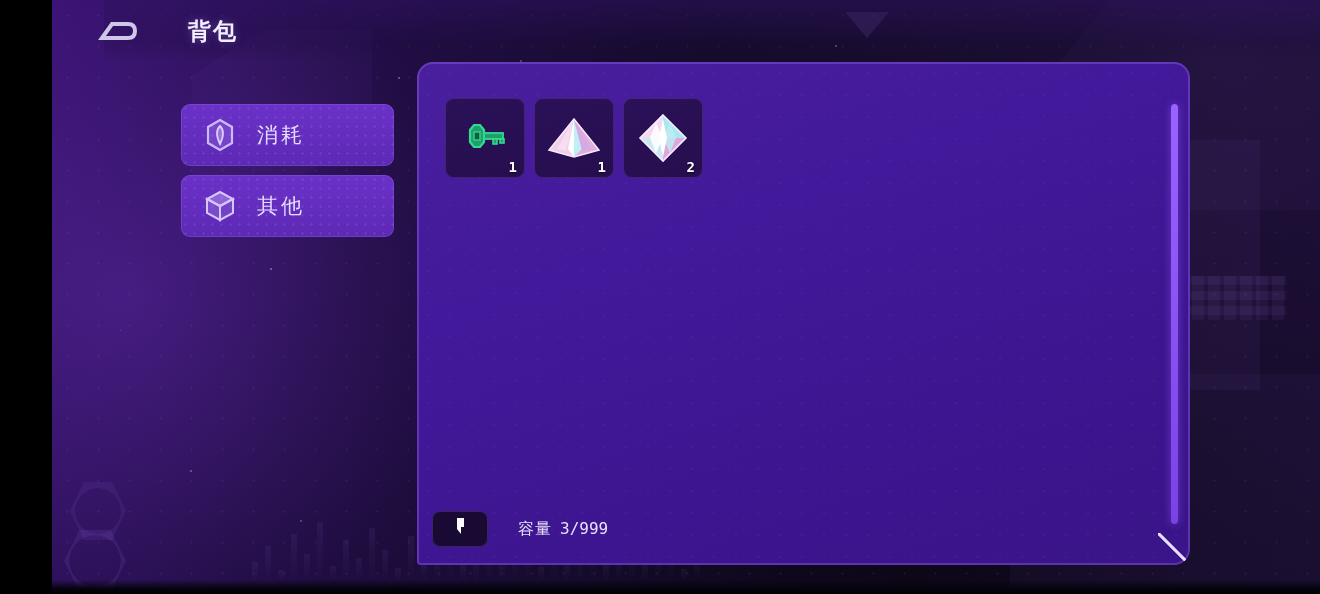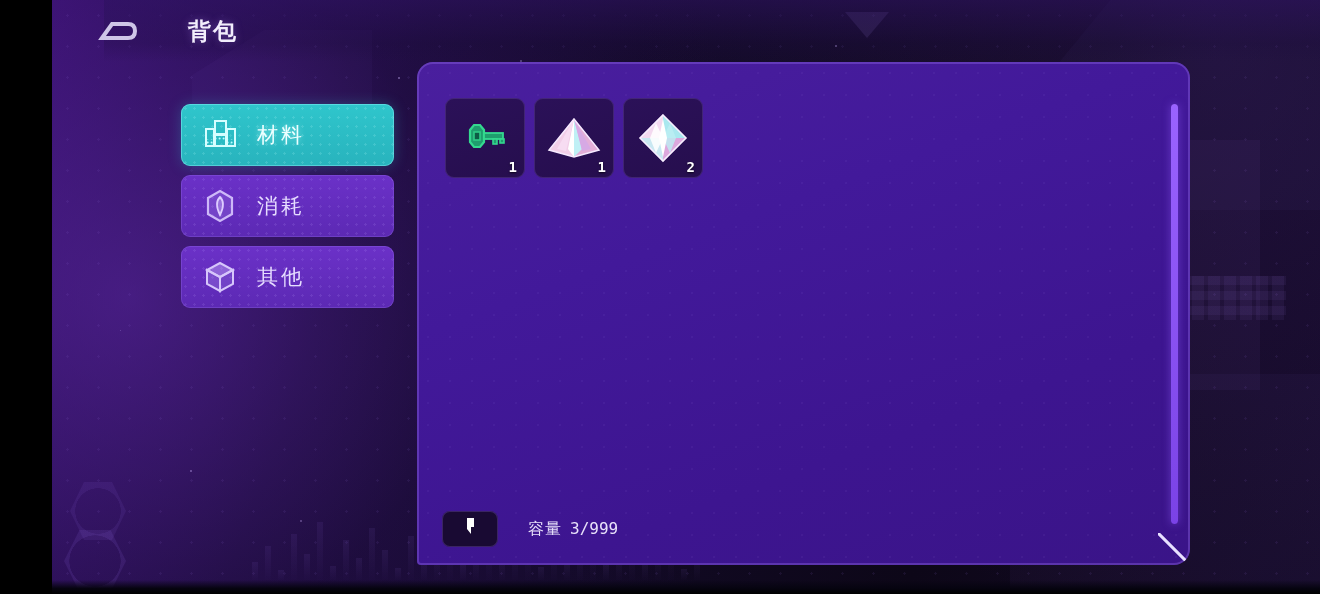--- a/index.html
+++ b/index.html
@@ -242,21 +242,21 @@
     position: absolute; left: 0; top: 0;
     width: 7px; height: 420px;
     border-radius: 4px;
     background: linear-gradient(180deg, #9a63ff 0%, #7a42e6 100%);
     box-shadow: 0 0 8px rgba(150,95,255,.5);
   }
 
   
   .panel-foot {
     position: absolute; left: 0; right: 0; bottom: 0; height: 72px;
-    display: flex; align-items: center; padding-left: 25px;
+    display: flex; align-items: center; padding-left: 15px;
   }
   .sort-btn {
     width: 56px; height: 36px;
     border-radius: 8px;
     background: #190a33;
     box-shadow: inset 0 0 0 1px rgba(120,85,190,0.35);
     display: flex; align-items: center; justify-content: center;
     cursor: pointer;
   }
   .capacity {
@@ -369,39 +369,20 @@
         <svg width="40" height="26" viewBox="0 0 40 26">
           <path d="M4 20 L14 6 L30 6 Q37 6 37 13 Q37 20 30 20 Z" fill="none" stroke="#cfc6e8" stroke-width="4" stroke-linejoin="miter"></path>
         </svg>
       </span>
     </div>
     <div class="page-title">背包</div>
   </div>
 
   <div class="sidebar">
 
-    <div class="tab active">
-      <span class="tab-icon">
-        <svg width="36" height="36" viewBox="0 0 36 36">
-          <defs>
-            <pattern id="dotA" width="4" height="4" patternUnits="userSpaceOnUse">
-              <circle cx="1.6" cy="1.6" r="1" fill="#bdfcff"></circle>
-            </pattern>
-          </defs>
-          <rect x="13" y="4" width="11" height="13" fill="none" stroke="#d5feff" stroke-width="2"></rect>
-          <rect x="4" y="12" width="8" height="17" fill="none" stroke="#d5feff" stroke-width="2"></rect>
-          <rect x="25" y="12" width="8" height="17" fill="none" stroke="#d5feff" stroke-width="2"></rect>
-          <rect x="13" y="18" width="11" height="11" fill="none" stroke="#d5feff" stroke-width="2"></rect>
-          <rect x="5" y="22" width="6" height="6" fill="url(#dotA)"></rect>
-          <rect x="26" y="22" width="6" height="6" fill="url(#dotA)"></rect>
-          <rect x="14" y="19" width="9" height="5" fill="url(#dotA)"></rect>
-        </svg>
-      </span>
-      <span class="tab-label">材料</span>
-    </div>
 
 
     <div class="tab">
       <span class="tab-icon">
         <svg width="34" height="36" viewBox="0 0 34 36">
           <path d="M17 3 L29 10 V26 L17 33 L5 26 V10 Z" fill="rgba(200,175,255,0.18)" stroke="#cdb8f8" stroke-width="2.2"></path>
           <path d="M17 9 Q23 15 17 27 Q11 15 17 9 Z" fill="rgba(215,195,255,0.35)" stroke="#ddcdff" stroke-width="1.8"></path>
         </svg>
       </span>
       <span class="tab-label">消耗</span>

